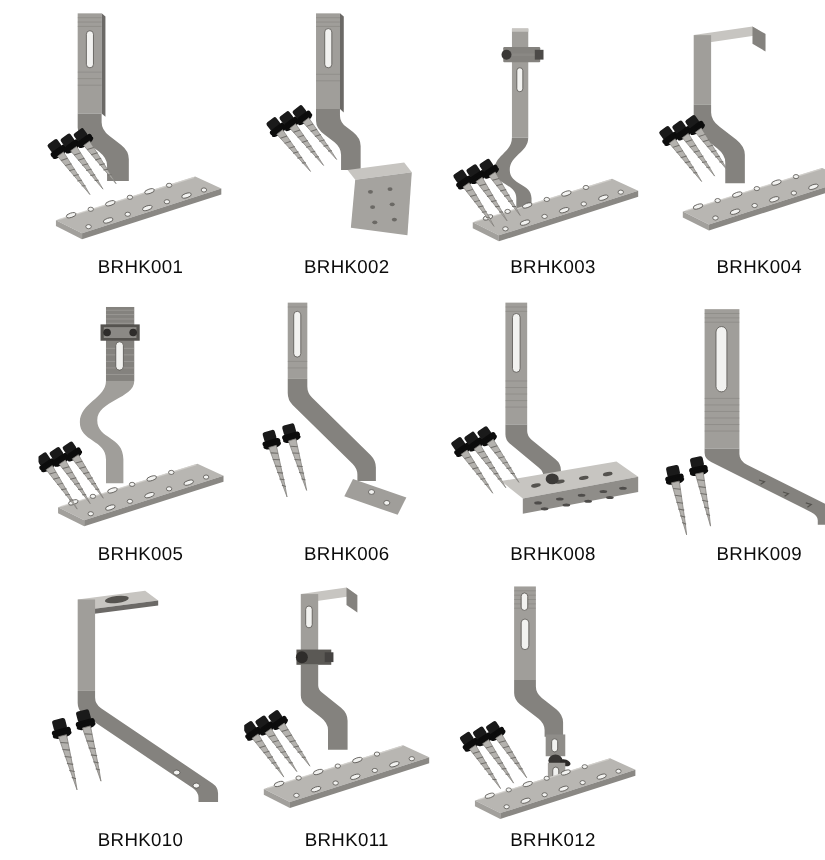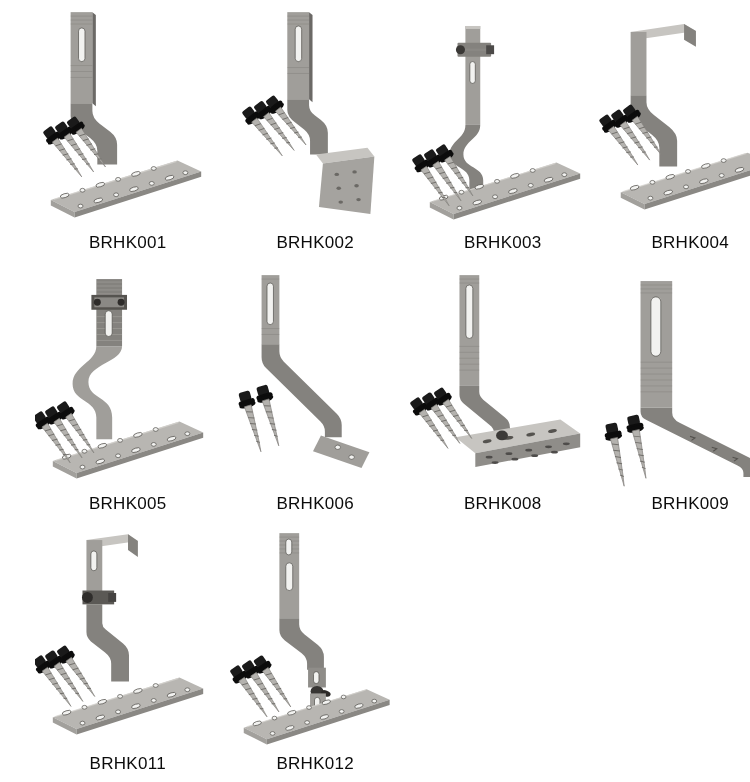--- a/index.html
+++ b/index.html
@@ -290,20 +290,38 @@
         </g>
         <g>
           <use href="#screw" transform="translate(14,158) rotate(-12) scale(1.08)"></use>
           <use href="#screw" transform="translate(36,150) rotate(-12) scale(1.08)"></use>
         </g>
       </svg>
     </div>
     <figcaption class="code">BRHK009</figcaption>
   </figure>
 
+  <figure class="cell">
+    <div class="photo">
+      <svg viewBox="0 0 188 226">
+        <polygon points="36,18 98,10 110,19 48,27" class="f-top"></polygon>
+        <ellipse cx="72" cy="18" rx="11" ry="3.2" transform="rotate(-7 72 18)" fill="#55534f"></ellipse>
+        <polygon points="48,27 110,19 110,23.5 48,31.5" class="f-deep"></polygon>
+        <rect x="36" y="18" width="16" height="84" class="f-mid"></rect>
+        <path d="M36,102 L52,102 L52,108 Q52,114 57.5,118 L160,187 Q165,190.5 165,196 L165,204 L147,204 L147,200 Q147,195 142,191.5 L41,123.5 Q36,119.5 36,113 Z" class="f-dark"></path>
+        <ellipse cx="127" cy="177" rx="3" ry="2.3" class="hole"></ellipse>
+        <ellipse cx="145" cy="189" rx="3" ry="2.3" class="hole"></ellipse>
+        <g>
+          <use href="#screw" transform="translate(18,128) rotate(-15) scale(1.12)"></use>
+          <use href="#screw" transform="translate(40,120) rotate(-15) scale(1.12)"></use>
+        </g>
+      </svg>
+    </div>
+    <figcaption class="code">BRHK010</figcaption>
+  </figure>
 
   <figure class="cell">
     <div class="photo">
       <svg viewBox="0 0 188 226">
         <polygon points="52,13 94,7 104,14 62,20" class="f-top"></polygon>
         <polygon points="94,7 104,14 104,30 94,23" class="f-dark"></polygon>
         <rect x="52" y="13" width="16" height="52" class="f-mid"></rect>
         <rect x="56.5" y="24" width="6" height="20" rx="3" class="hole"></rect>
         <g>
           <rect x="48" y="64" width="32" height="14" fill="#5b5955"></rect>

